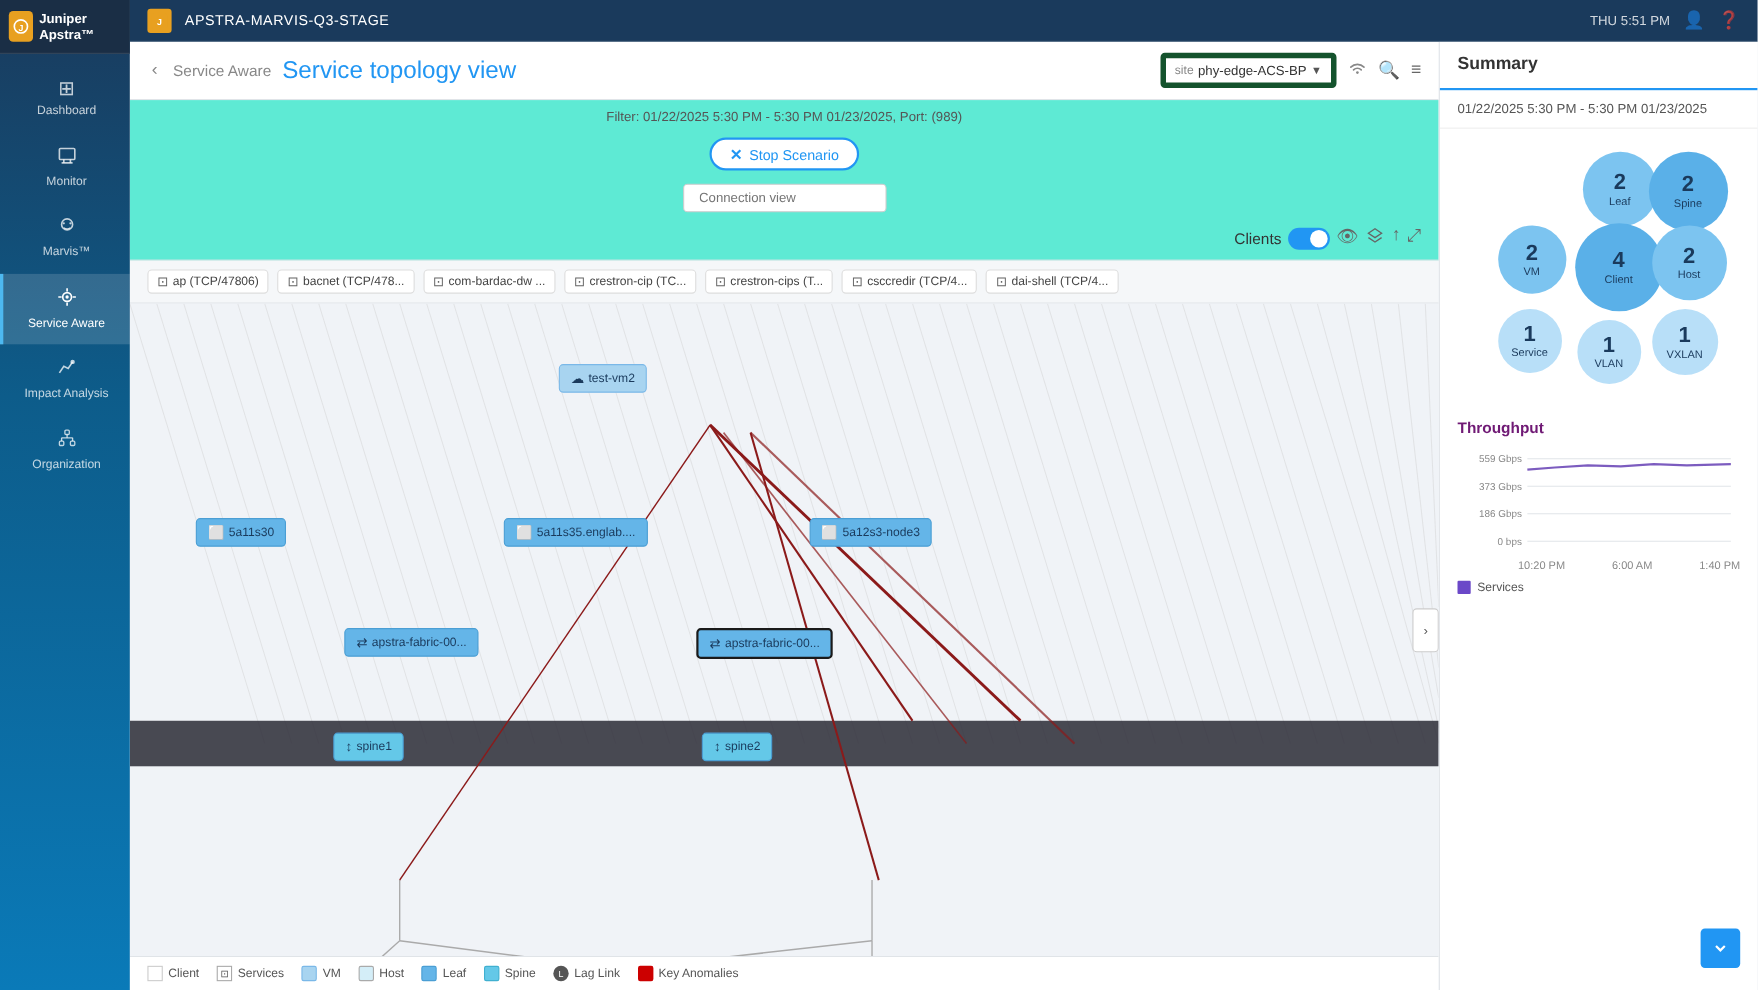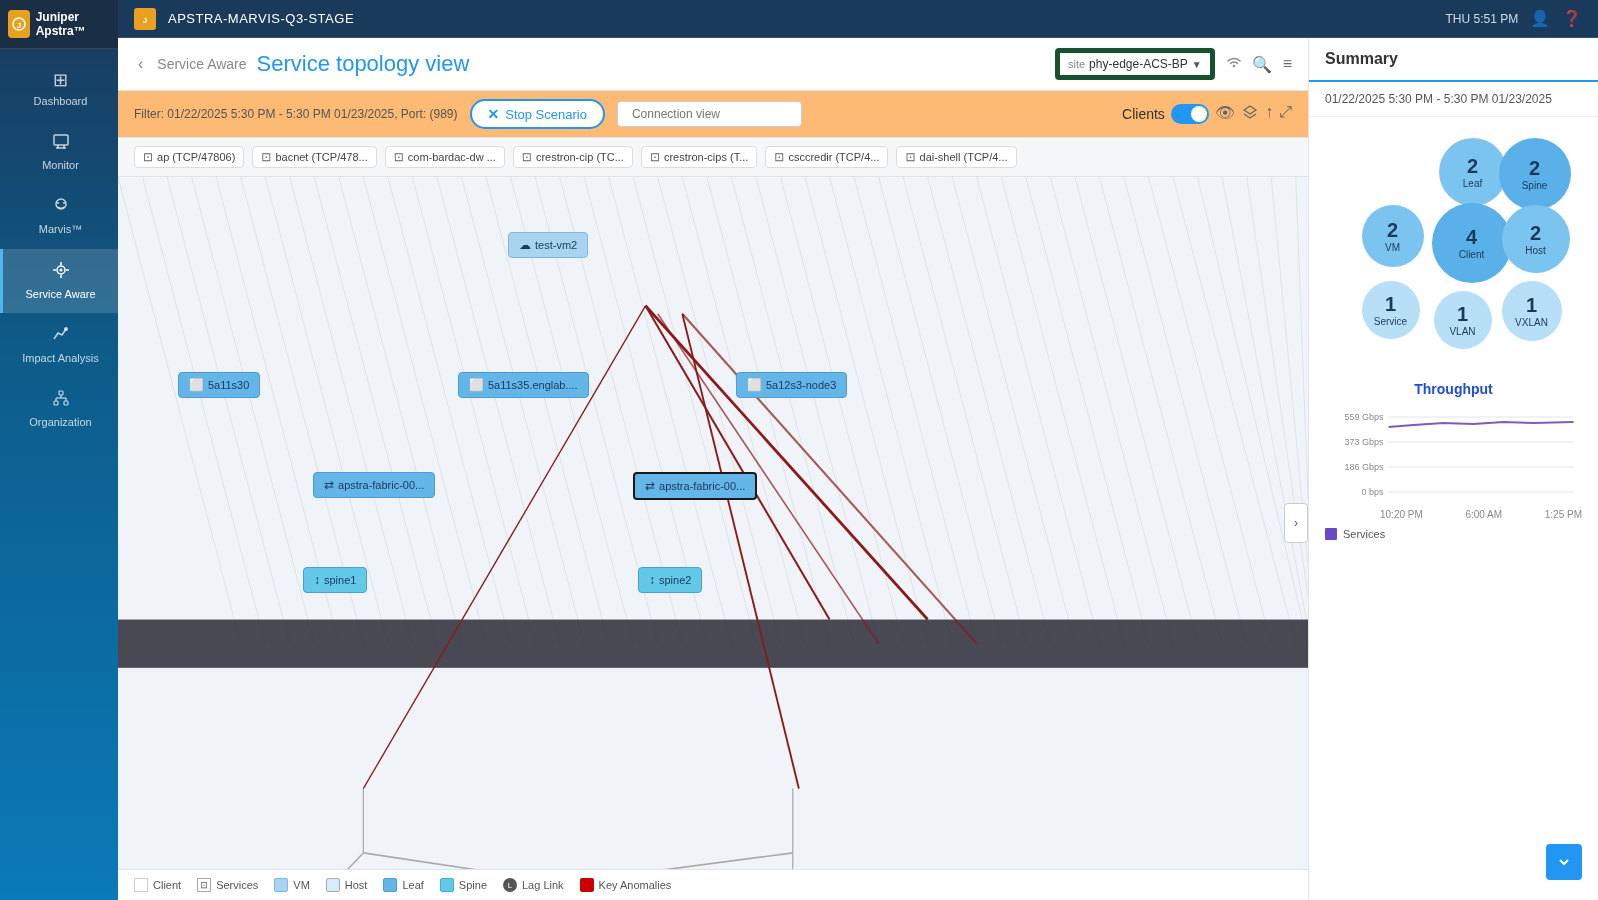--- a/index.html
+++ b/index.html
@@ -121,26 +121,27 @@
       padding: 4px 8px; font-size: 12px;
       background: white; cursor: pointer; gap: 4px;
     }
     .site-label { color: #888; font-size: 11px; }
     .site-name { color: #333; font-size: 12px; font-weight: 500; }
     .site-chevron { color: #555; font-size: 10px; }
     .header-icons { display: flex; gap: 10px; color: #666; font-size: 16px; cursor: pointer; align-items: center; }
 
     
     .filter-bar {
-      background: #fdba74;
+      background: #5eead4;
       padding: 8px 16px;
       border-bottom: 1px solid #e0e4e8;
       display: flex;
       align-items: center;
       gap: 12px;
+      flex-direction: column;
     }
     .filter-text { font-size: 12px; color: #555; }
     .stop-btn {
       display: flex; align-items: center; gap: 6px;
       border: 2px solid #2196F3; border-radius: 20px;
       padding: 5px 16px; font-size: 13px; font-weight: 500;
       color: #2196F3; background: white; cursor: pointer;
     }
     .stop-btn-x { font-size: 14px; font-weight: bold; }
     .connection-view-btn {
@@ -278,21 +279,21 @@
       color: #1a3a5c;
     }
     .bubble-num { font-size: 20px; font-weight: 700; }
     .bubble-label { font-size: 10px; }
     .bubble-large { background: #5ab0e8; }
     .bubble-medium { background: #7cc4f0; }
     .bubble-small { background: #b8dff8; }
 
     
     .throughput-section { padding: 12px 16px; flex: 1; }
-    .throughput-title { font-size: 14px; font-weight: 600; color: #1d4ed8; margin-bottom: 10px; text-align: center; }
+    .throughput-title { font-size: 14px; font-weight: 600; color: #701a75; margin-bottom: 10px; }
     .throughput-chart { position: relative; height: 100px; }
     .throughput-labels-x { display: flex; justify-content: space-between; padding-left: 55px; font-size: 10px; color: #888; margin-top: 4px; }
     .throughput-legend { display: flex; align-items: center; gap: 6px; font-size: 11px; color: #555; margin-top: 8px; }
     .legend-color-box { width: 12px; height: 12px; background: #6b48c8; border-radius: 1px; }
 
     .collapse-btn {
       position: absolute;
       right: -12px; top: 50%;
       transform: translateY(-50%);
       width: 24px; height: 40px;
@@ -718,21 +719,21 @@
             <text x="50" y="38" text-anchor="end" font-size="9" fill="#888">373 Gbps</text>
             <text x="50" y="63" text-anchor="end" font-size="9" fill="#888">186 Gbps</text>
             <text x="50" y="88" text-anchor="end" font-size="9" fill="#888">0 bps</text>
 
             <polyline points="55,20 80,18 110,16 140,17 170,15 200,16 240,15" fill="none" stroke="#7c5cbf" stroke-width="2"></polyline>
           </svg>
         </div>
         <div class="throughput-labels-x" style="display:flex;justify-content:space-between;padding-left:55px;font-size:10px;color:#888;margin-top:2px;">
           <span>10:20 PM</span>
           <span>6:00 AM</span>
-          <span>1:25 PM</span>
+          <span>1:40 PM</span>
         </div>
         <div class="throughput-legend">
           <div class="legend-color-box"></div>
           <span>Services</span>
         </div>
       </div>
 
       <div class="scroll-btn">
         <svg width="16" height="16" viewBox="0 0 16 16" fill="none">
           <polyline points="4,6 8,10 12,6" stroke="white" stroke-width="2" fill="none"></polyline>

